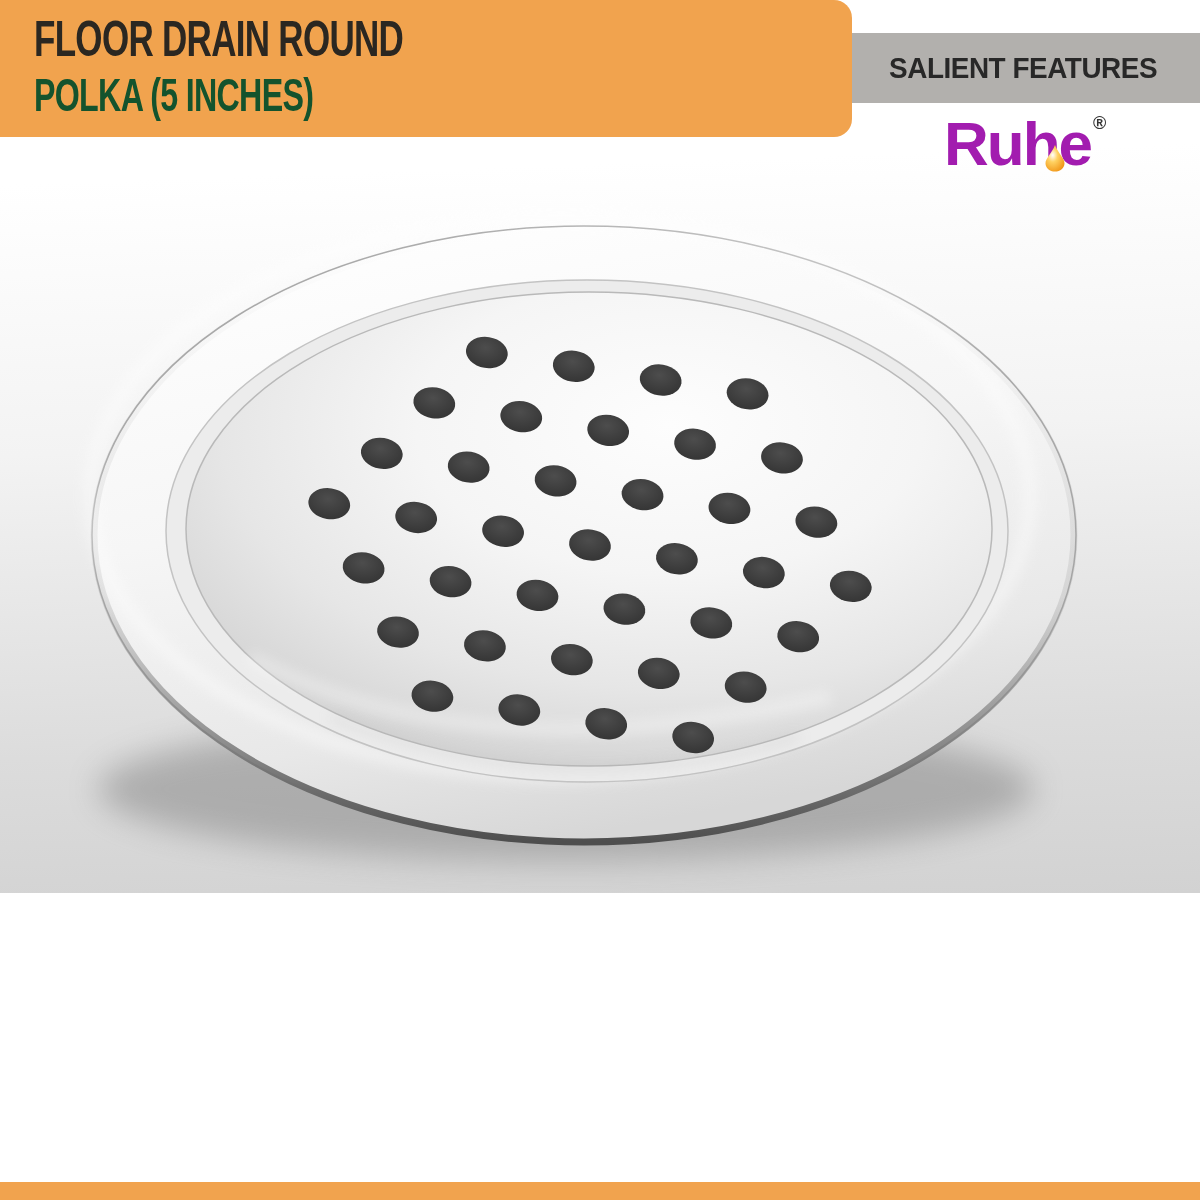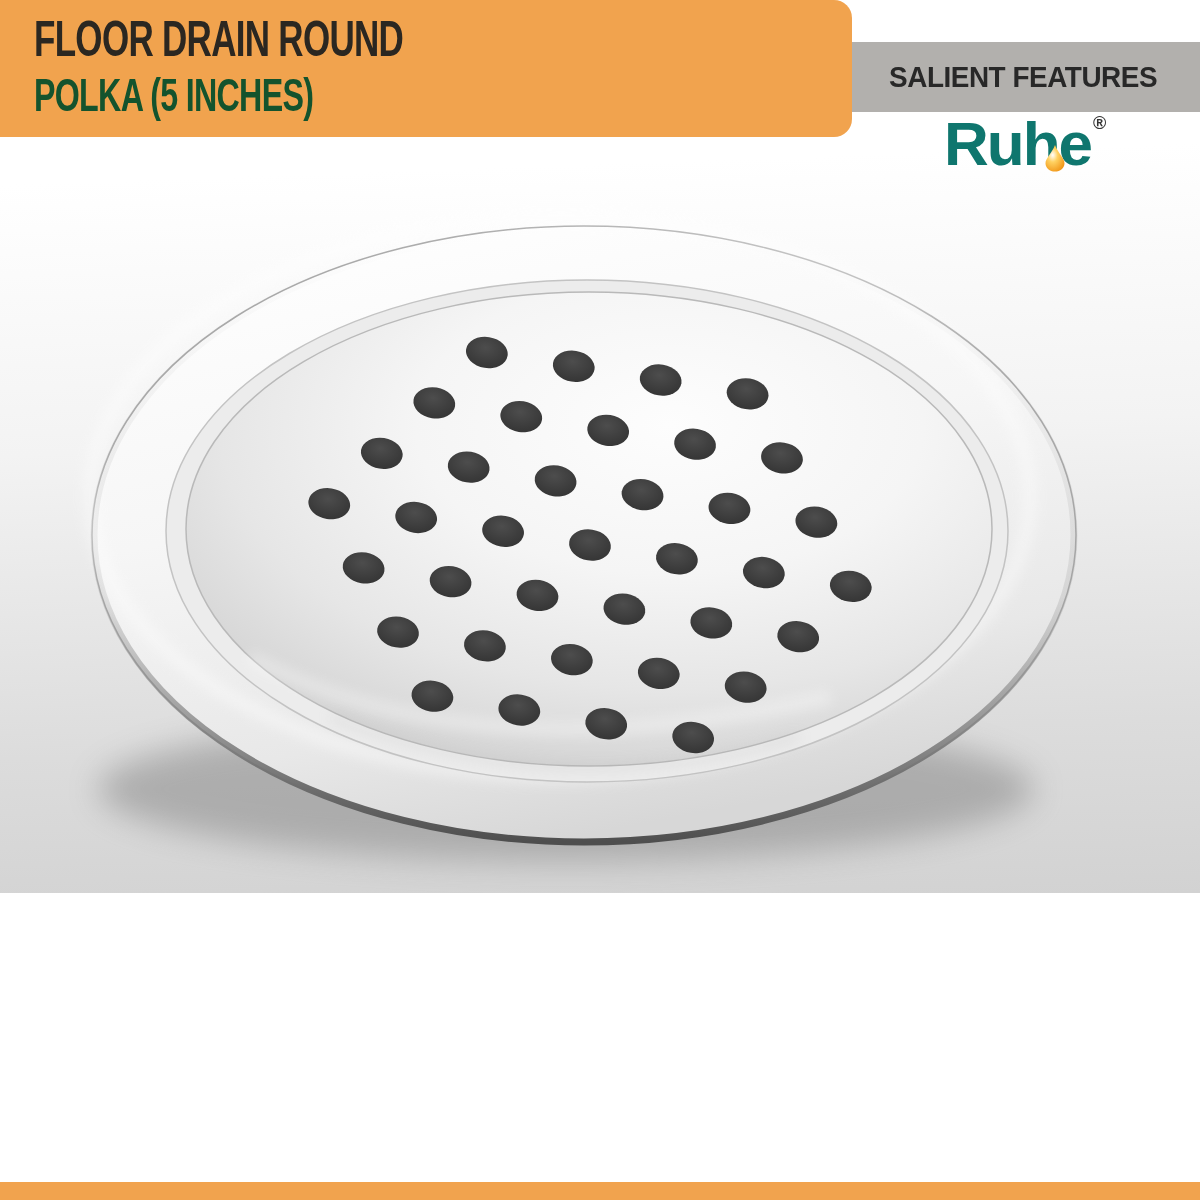--- a/index.html
+++ b/index.html
@@ -8,27 +8,27 @@
 
   
   .title-banner{position:absolute;left:0;top:0;width:852px;height:137px;
                 border-radius:0 18px 18px 0;z-index:3;}
   .title-line{position:absolute;left:34px;top:10px;font-size:50px;font-weight:700;
               letter-spacing:-1px;color:#2b2721;white-space:nowrap;}
   .subtitle-line{position:absolute;left:34px;top:68px;font-size:46px;font-weight:700;
                  letter-spacing:-1px;color:#ffffff;white-space:nowrap;}
   .condX{display:inline-block;transform:scaleX(0.70);transform-origin:0 50%;}
 
-  .salient-band{position:absolute;left:846px;top:42px;width:354px;height:70px;z-index:2;
+  .salient-band{position:absolute;left:846px;top:33px;width:354px;height:70px;z-index:2;
                 display:flex;align-items:center;justify-content:center;}
   .salient-label{font-size:30px;font-weight:700;color:#282828;letter-spacing:-0.5px;
                  display:inline-block;transform:scaleX(0.93);white-space:nowrap;}
 
   .brand{position:absolute;left:944px;top:108px;width:220px;height:78px;z-index:4;}
-  .brand-name{font-size:62px;font-weight:700;color:#0f766e;letter-spacing:-2px;}
+  .brand-name{font-size:62px;font-weight:700;color:#a21caf;letter-spacing:-2px;}
   .brand-reg{font-size:18px;font-weight:700;color:#343434;vertical-align:36px;margin-left:2px;}
   .brand-drop{position:absolute;left:101px;top:37px;}
 
   
   .hero{position:absolute;left:0;top:137px;width:1200px;height:756px;
         background:linear-gradient(178deg,#ffffff 6%,#f3f3f3 40%,#dcdcdc 78%,#d2d2d2 100%);}
   .hero svg{display:block;}
 
   
   .features{position:absolute;left:0;top:893px;width:1200px;height:289px;background:#fff;}

